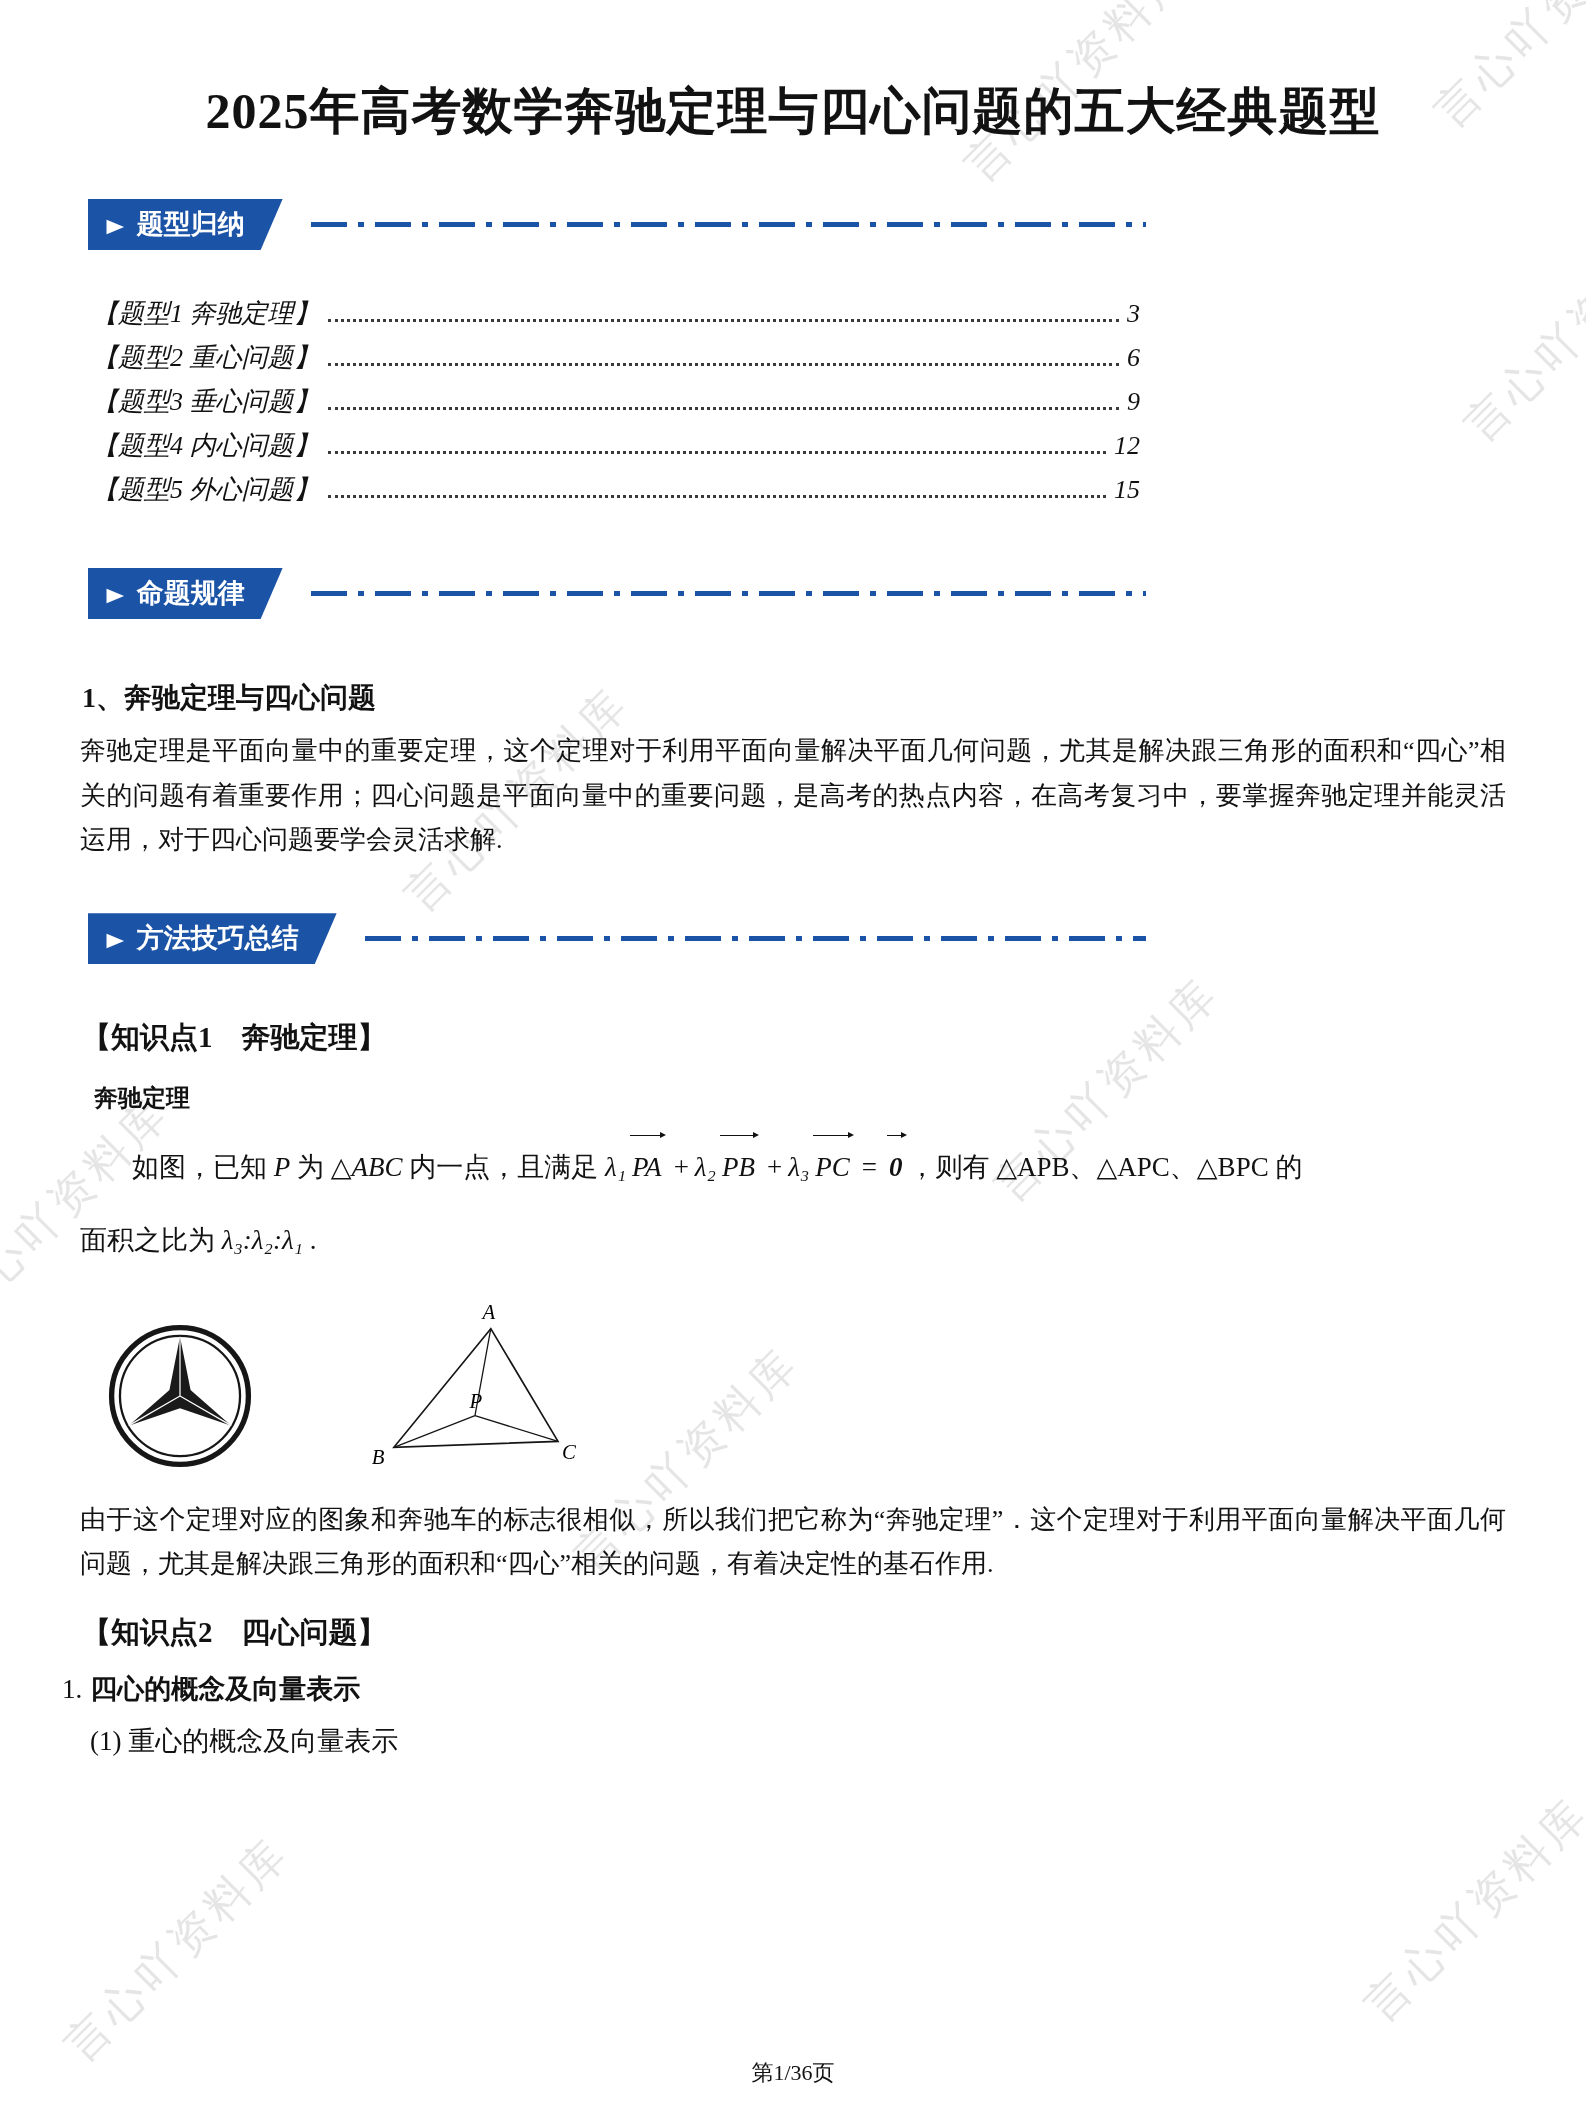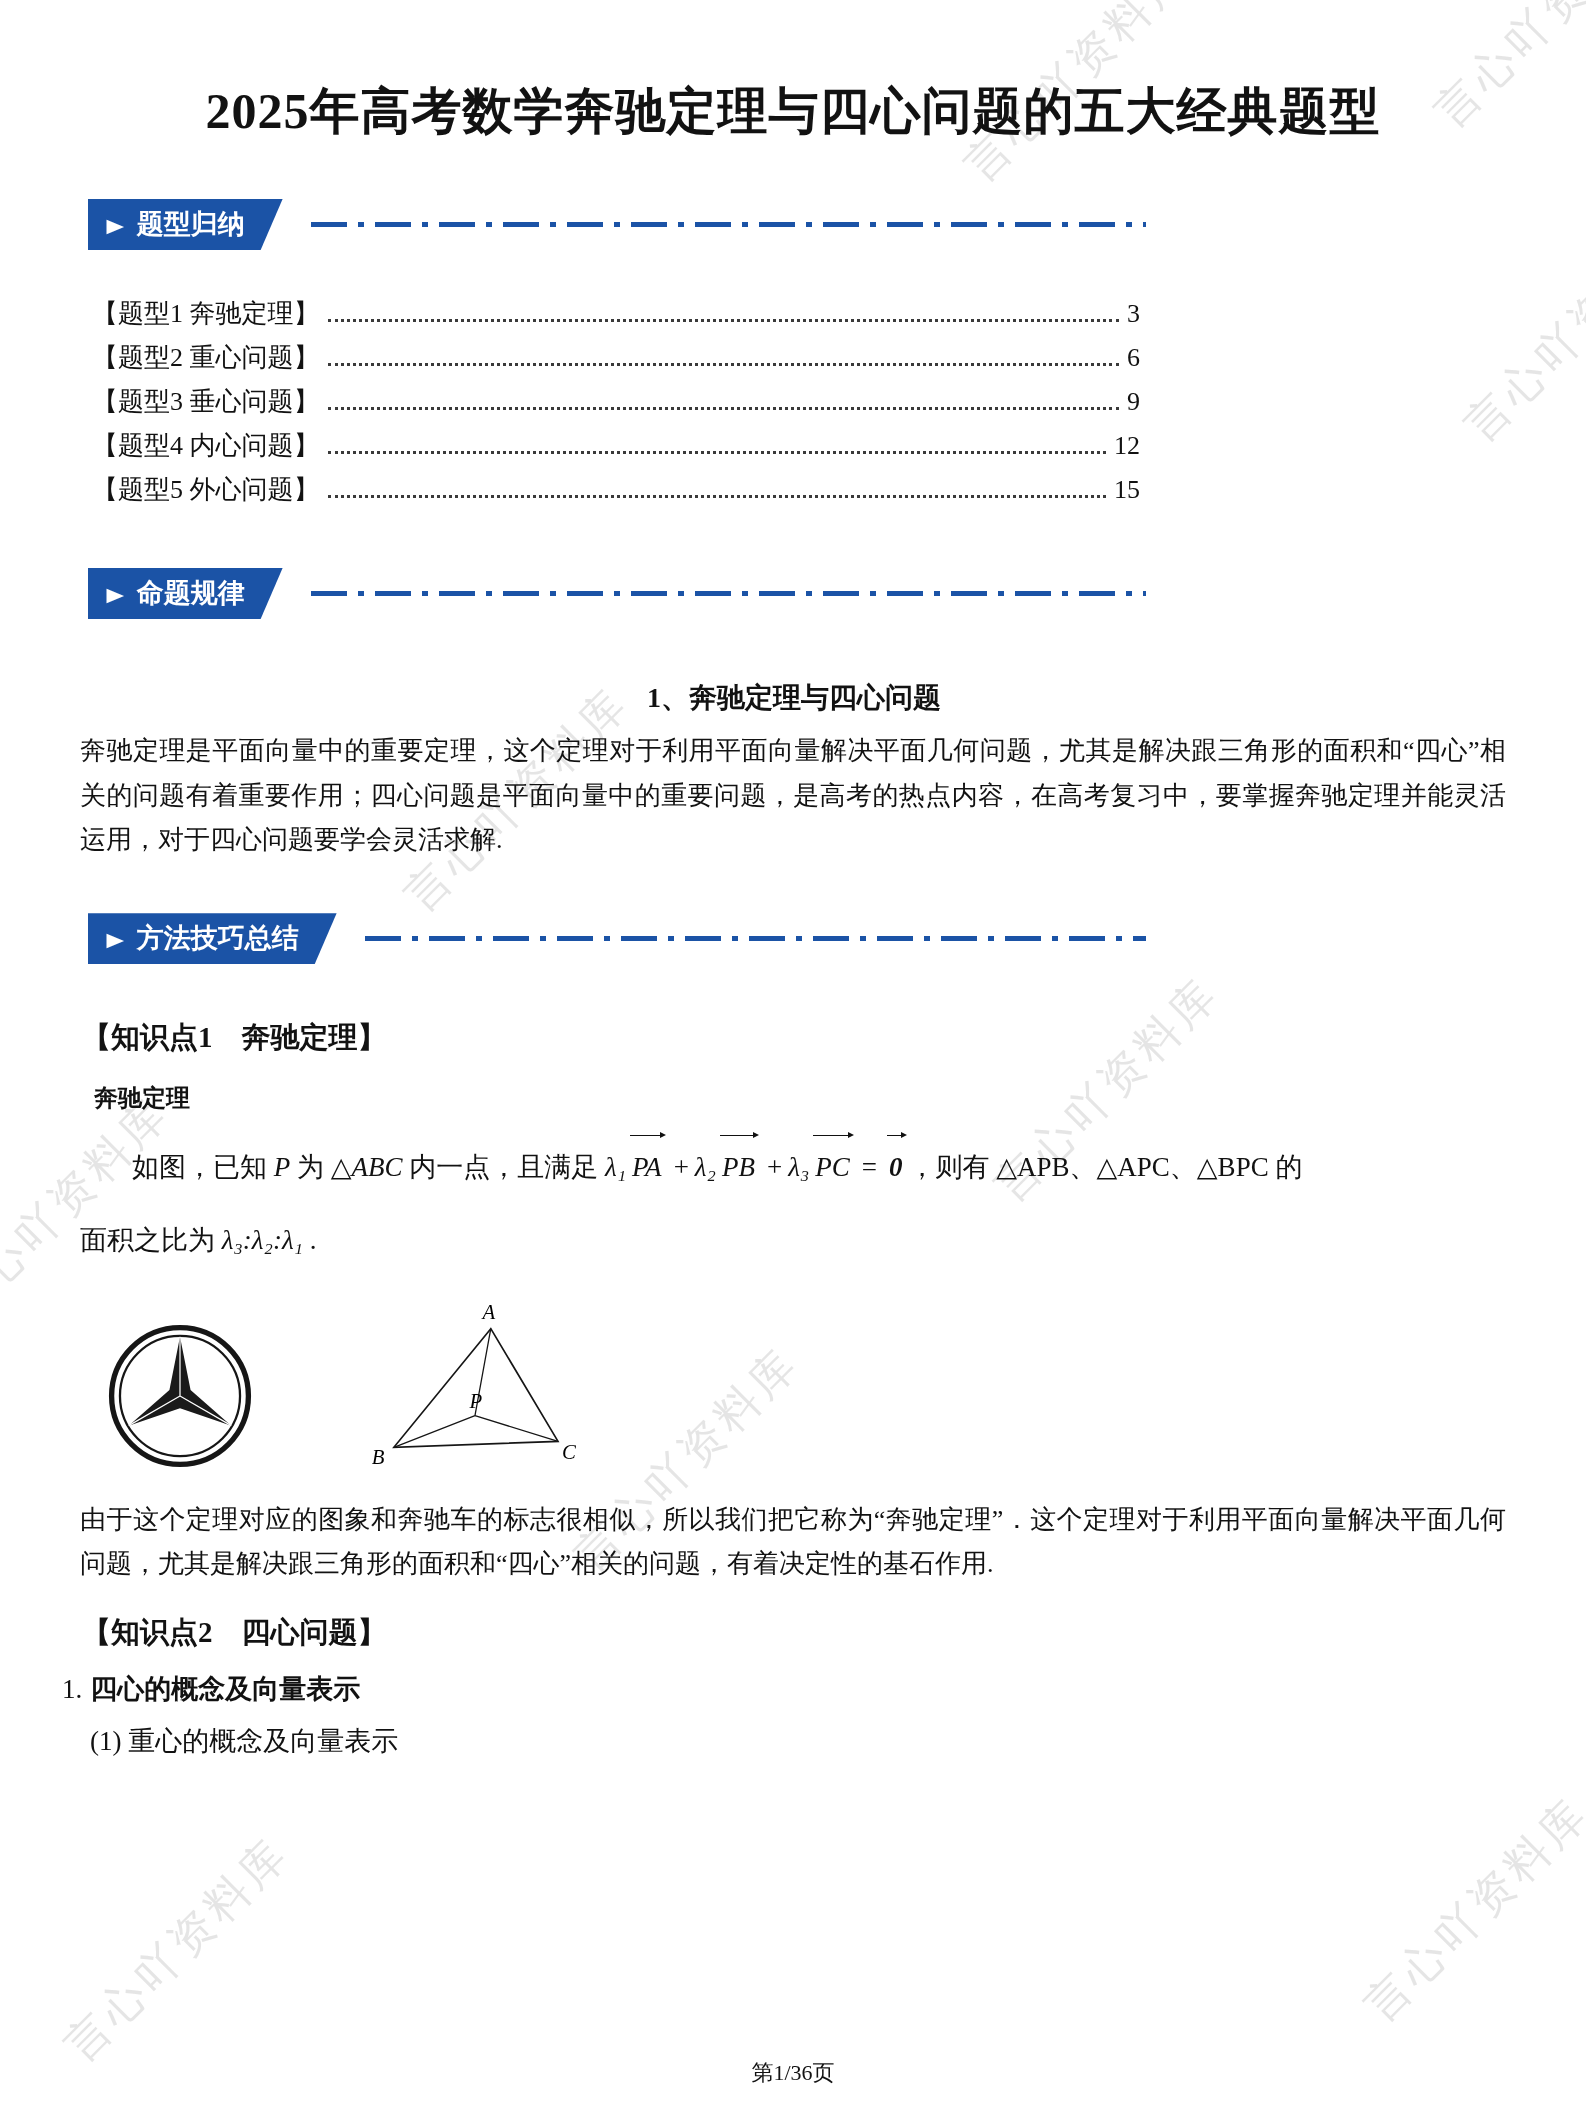--- a/index.html
+++ b/index.html
@@ -35,28 +35,28 @@
   .play-icon { font-size:19px; line-height:1; transform:scaleX(1.2) translateY(1px); }
   .dashline {
     flex:1; height:5px; margin-left:28px;
     background:repeating-linear-gradient(90deg,
       #1b53a6 0 36px, transparent 36px 47px,
       #1b53a6 47px 53px, transparent 53px 64px);
   }
 
   
   .toc { margin:46px 4px 0 12px; width:1048px; }
-  .toc-row { display:flex; align-items:baseline; height:44px; font-size:26px; cursor:pointer; }
+  .toc-row { display:flex; align-items:baseline; height:44px; font-size:26px; cursor:pointer;font-style:italic; }
   .toc-label { white-space:nowrap; }
   .toc-dots { flex:1; margin:0 8px 7px 8px; border-bottom:3px dotted #3a3a3a; }
   .toc-page { white-space:nowrap; }
 
   
   .banner-row-2 { margin-top:52px; }
-  .rules-heading { font-size:28px; font-weight:bold; margin:60px 0 12px 2px;text-align:center; }
+  .rules-heading { font-size:28px; font-weight:bold; margin:60px 0 12px 2px; }
   .para { font-size:26px; line-height:1.72; text-align:justify; }
 
   .banner-row-3 { margin-top:50px; }
 
   .kp-heading { font-size:29px; font-weight:bold; margin:54px 0 0 2px; }
   .benz-name  { font-size:24px; font-weight:bold; margin:24px 0 0 14px; }
 
   
   .formula-line { font-size:27px; line-height:2.1; margin-top:16px; }
   .formula-first { padding-left:52px; margin-top:20px; }

